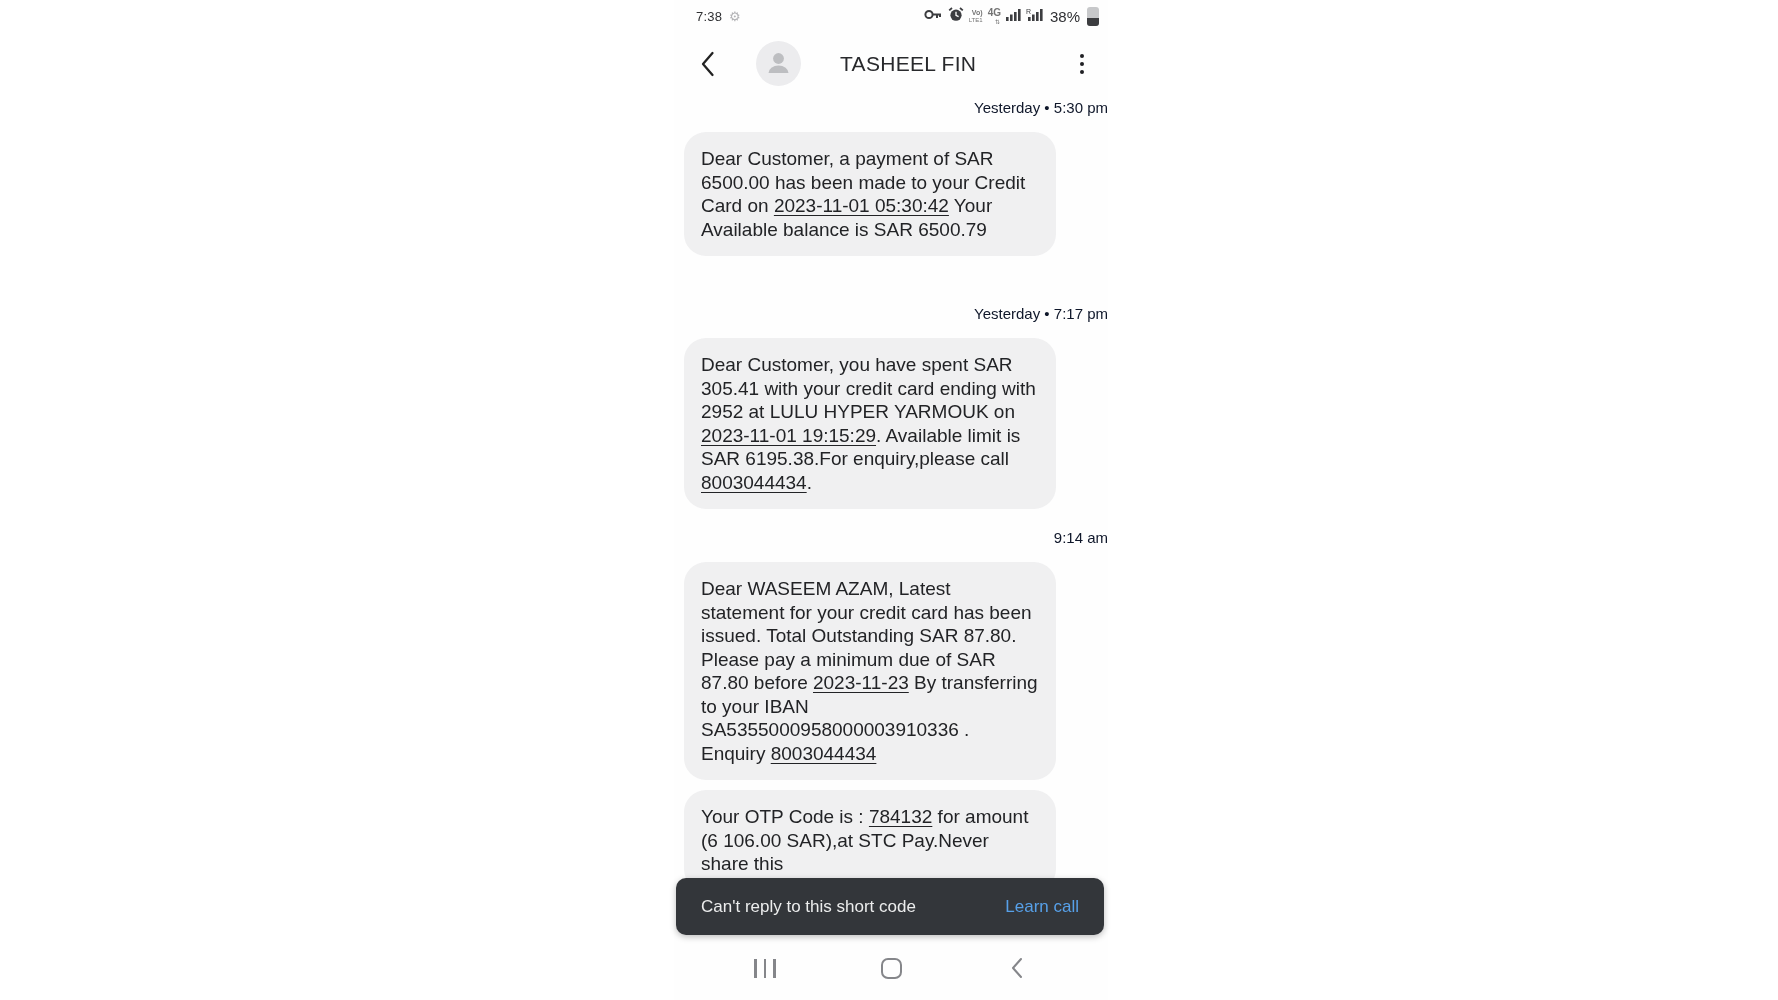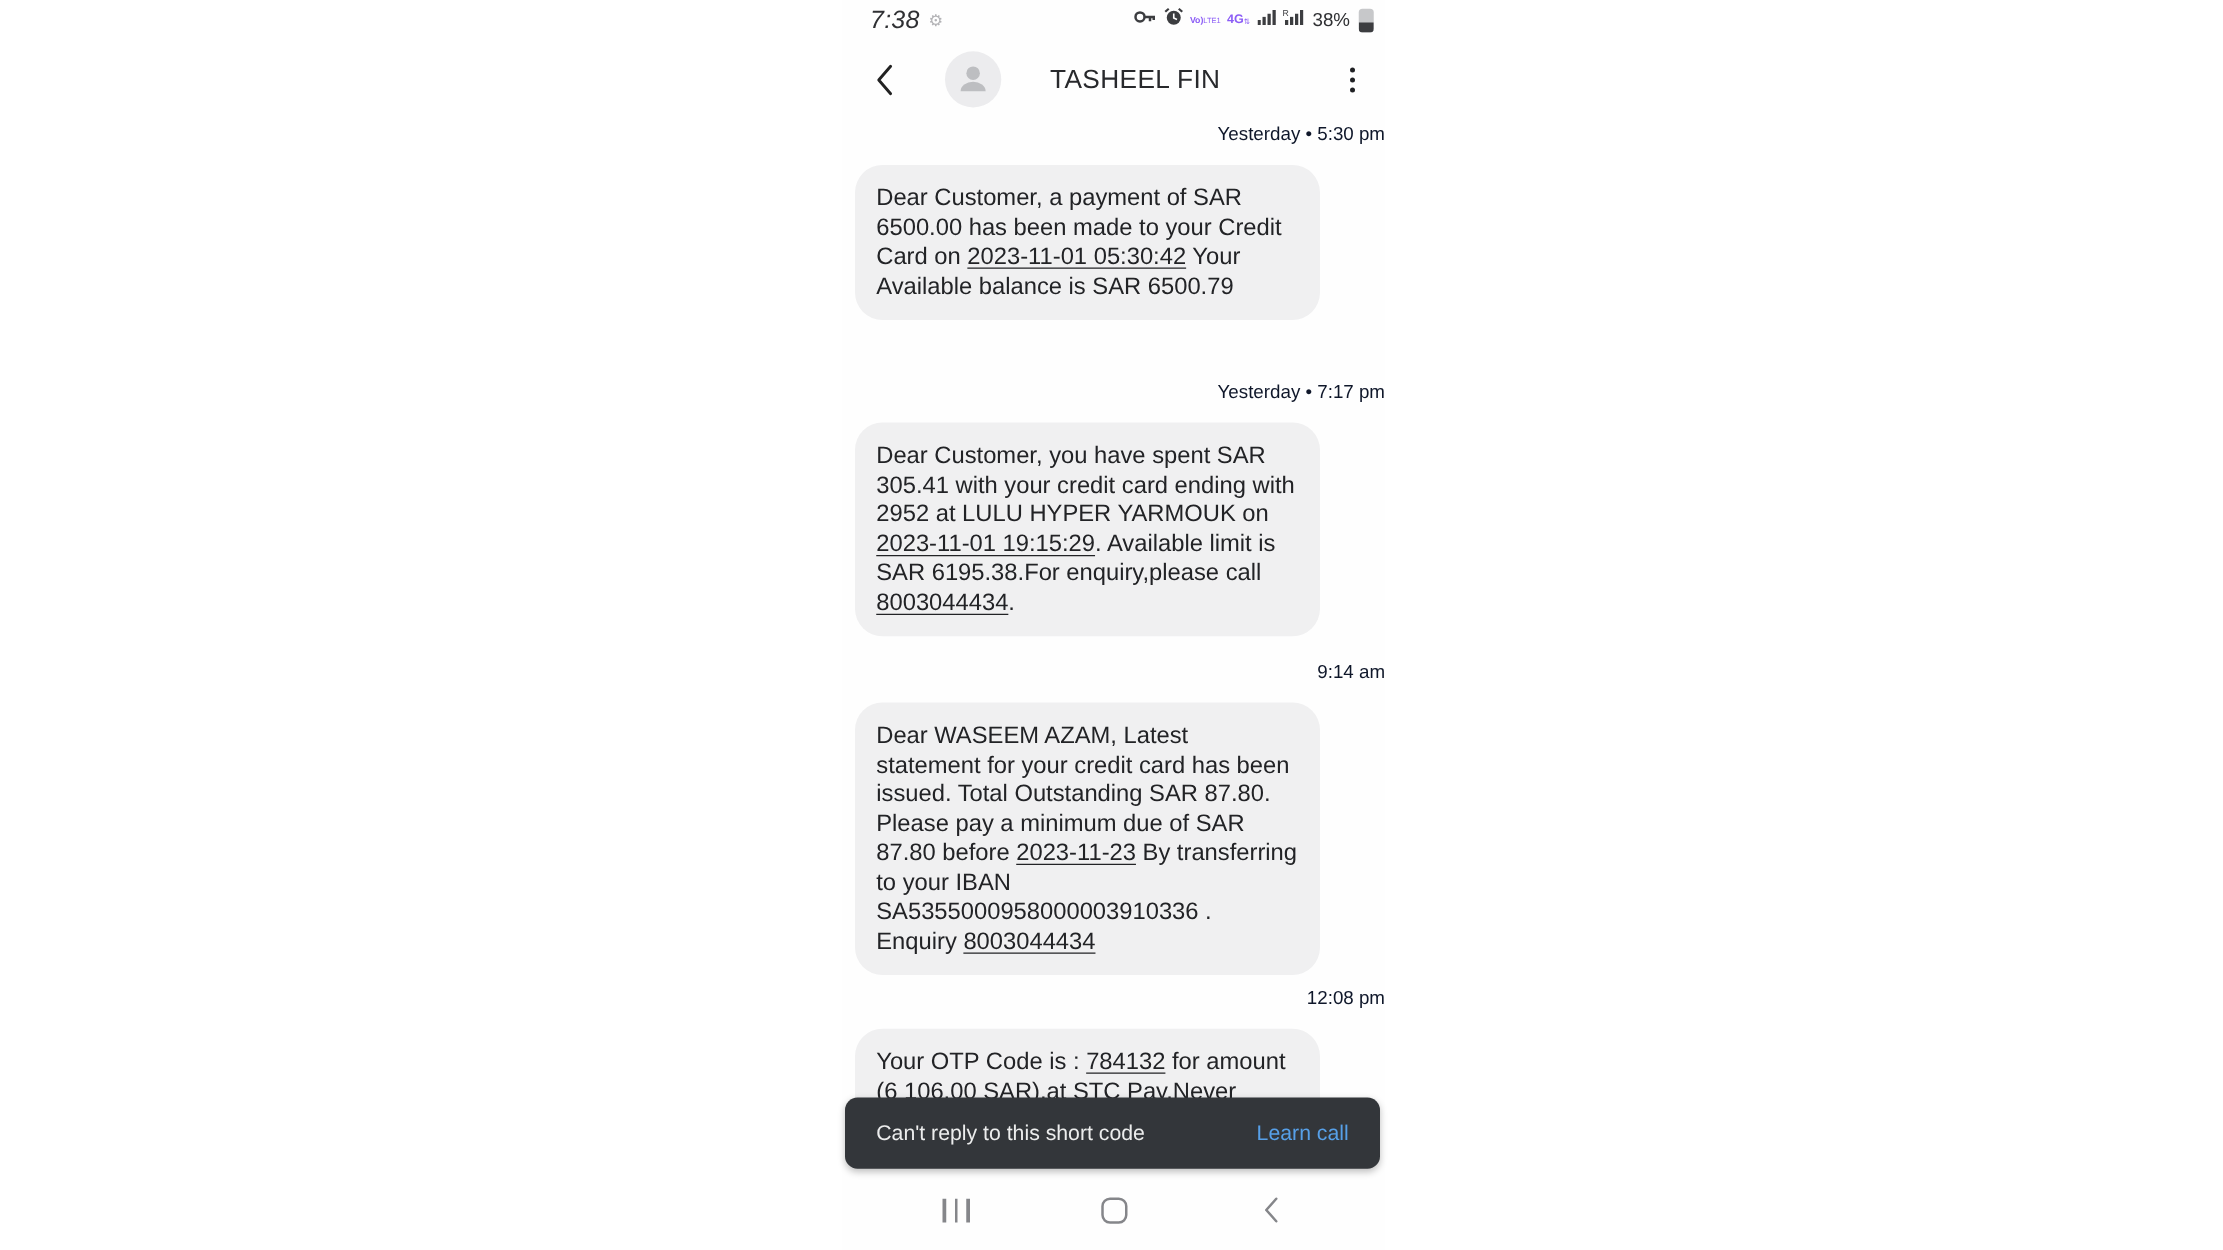--- a/index.html
+++ b/index.html
@@ -5,24 +5,24 @@
   html,body{margin:0;padding:0;}
   body{
     width:1778px;height:1000px;position:relative;overflow:hidden;
     background:#ffffff;font-family:"Liberation Sans",sans-serif;
     -webkit-font-smoothing:antialiased;
   }
   .phone{position:absolute;left:674px;top:0;width:434px;height:1000px;background:#fefefe;}
 
   
   .status-bar{position:absolute;top:2px;left:0;right:0;height:28px;display:flex;align-items:center;padding:0 9px 0 22px;box-sizing:border-box;}
-  .sb-time{font-size:20px;color:#2f3033;letter-spacing:.2px;font-style:italic;}
+  .sb-time{font-size:13px;color:#2f3033;letter-spacing:.2px;}
   .sb-gear{font-size:13px;color:#b3b3b6;margin-left:7px;margin-top:1px;}
   .sb-right{margin-left:auto;display:flex;align-items:center;gap:5px;}
-  .sb-stack{display:flex;align-items:flex-end;line-height:1;color:#8b5cf6;}
+  .sb-stack{display:flex;flex-direction:column;align-items:flex-end;line-height:1;color:#737373;}
   .sb-stack .t1{font-size:7px;font-weight:bold;}
   .sb-stack .t2{font-size:6px;margin-top:1px;}
   .sb-4g .t1{font-size:10px;font-weight:bold;}
   .sb-4g .t2{font-size:6px;letter-spacing:1px;}
   .sb-batt-text{font-size:15px;color:#2f3033;margin-left:2px;}
   .battery{width:12px;height:19px;border-radius:3px;background:#c7c8ca;position:relative;overflow:hidden;margin-left:2px;}
   .battery:before{content:"";position:absolute;left:0;right:0;bottom:0;height:40%;background:#3c3d40;}
 
   
   .header{position:absolute;top:40px;left:0;right:0;height:47px;display:flex;align-items:center;padding:0 20px;box-sizing:border-box;gap:24px;}
@@ -137,21 +137,20 @@
       </div>
       <div class="group" style="top: 218px;">
         <div class="time-label">Yesterday • 7:17 pm</div>
         <div class="bubble"><span>Dear Customer, you have spent SAR 305.41 with your credit card ending with 2952 at LULU HYPER YARMOUK on </span><span class="msg-link">2023-11-01 19:15:29</span><span>. Available limit is SAR 6195.38.For enquiry,please call </span><span class="msg-link">8003044434</span><span>.</span></div>
       </div>
       <div class="group" style="top: 442px;">
         <div class="time-label">9:14 am</div>
         <div class="bubble"><span>Dear WASEEM  AZAM, Latest statement for your credit card has been issued. Total Outstanding SAR 87.80. Please pay a minimum due of SAR 87.80 before </span><span class="msg-link">2023-11-23</span><span> By transferring to your IBAN SA5355000958000003910336 . Enquiry </span><span class="msg-link">8003044434</span></div>
       </div>
       <div class="group" style="top: 703px;">
-        <div class="time-label">12:08 pm</div>
         <div class="bubble"><span>Your OTP Code is : </span><span class="msg-link">784132</span><span> for amount  (6 106.00 SAR),at STC Pay.Never share this</span></div>
       </div>
     </div>
 
   <div class="snackbar">
     <span class="snack-text">Can't reply to this short code</span>
     <span class="snack-action">Learn call</span>
   </div>
 
   <div class="navbar">

